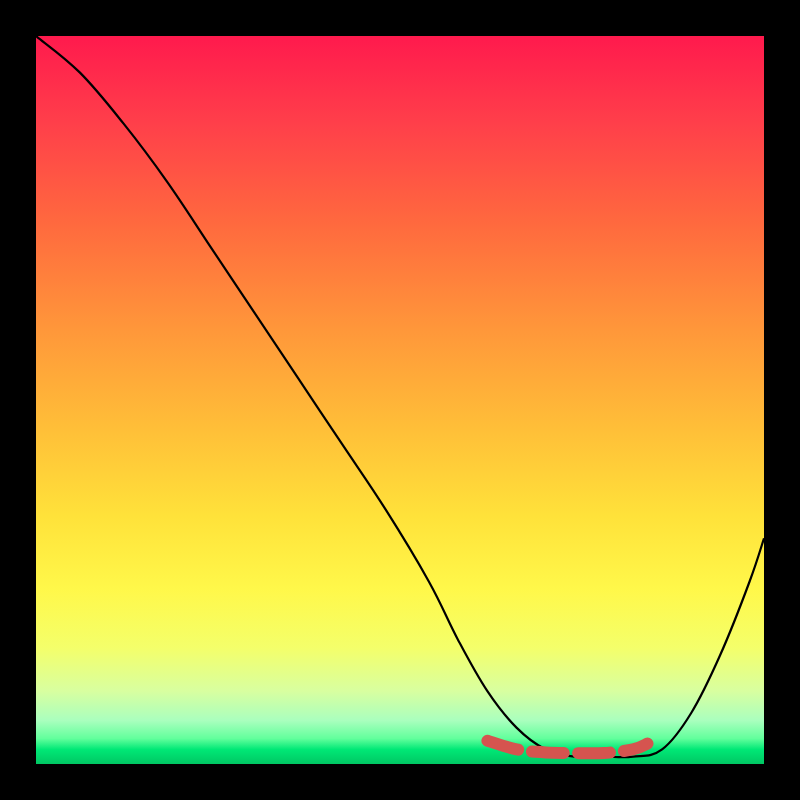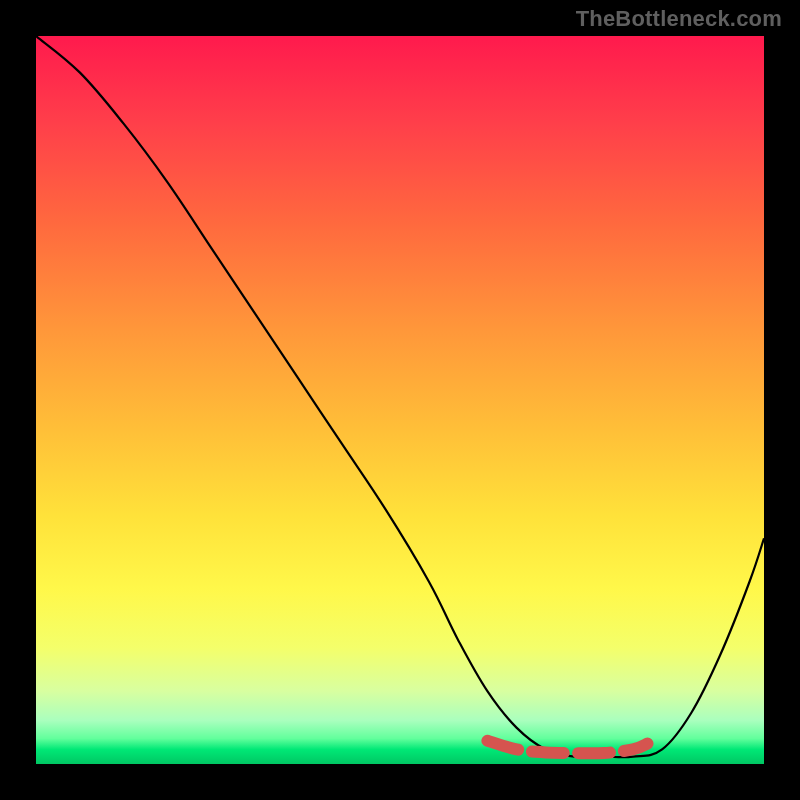--- a/index.html
+++ b/index.html
@@ -60,21 +60,20 @@
     left: 0; top: 0;
     width: 100%;
     height: 100%;
   }
 </style>
 </head>
 <body>
 
 <div class="frame">
 
-  <div class="watermark">TheBottleneck.com</div>
 
   <div class="plot">
     <div class="gradient"></div>
 
     <svg class="curve" viewBox="0 0 728 728" preserveAspectRatio="none">
       <path fill="none" stroke="#000" stroke-width="2.2" d="M 0.0 0.0 C 7.9 6.6 28.0 20.7 43.7 36.4 C 59.4 52.1 71.6 67.7 87.4 87.4 C 103.1 107.0 115.3 123.3 131.0 145.6 C 146.8 167.9 159.0 187.5 174.7 211.1 C 190.4 234.7 202.7 253.1 218.4 276.6 C 234.1 300.2 246.4 318.6 262.1 342.2 C 277.8 365.7 290.0 384.1 305.8 407.7 C 321.5 431.3 333.7 448.3 349.4 473.2 C 365.2 498.1 380.0 522.4 393.1 546.0 C 406.2 569.6 411.8 584.6 422.2 604.2 C 432.7 623.9 440.9 639.5 451.4 655.2 C 461.8 670.9 470.0 681.1 480.5 691.6 C 491.0 702.1 499.1 708.2 509.6 713.4 C 520.1 718.7 528.2 719.4 538.7 720.7 C 549.2 722.0 557.4 720.7 567.8 720.7 C 578.3 720.7 586.5 722.0 597.0 720.7 C 607.4 719.4 615.6 721.3 626.1 713.4 C 636.6 705.6 644.7 694.1 655.2 677.0 C 665.7 660.0 673.8 642.4 684.3 618.8 C 694.8 595.2 705.6 567.0 713.4 546.0 C 721.3 525.0 725.4 510.2 728.0 502.3"></path>
       <path fill="none" stroke="#d5544f" stroke-width="12" stroke-linecap="round" stroke-dasharray="32 14" d="M 451.4 704.7 C 456.6 706.3 470.0 711.3 480.5 713.4 C 491.0 715.5 499.1 715.7 509.6 716.4 C 520.1 717.0 528.2 716.9 538.7 717.1 C 549.2 717.2 557.4 717.7 567.8 717.1 C 578.3 716.4 589.1 715.1 597.0 713.4 C 604.8 711.7 608.9 708.7 611.5 707.6"></path>
     </svg>
   </div>
 </div>

